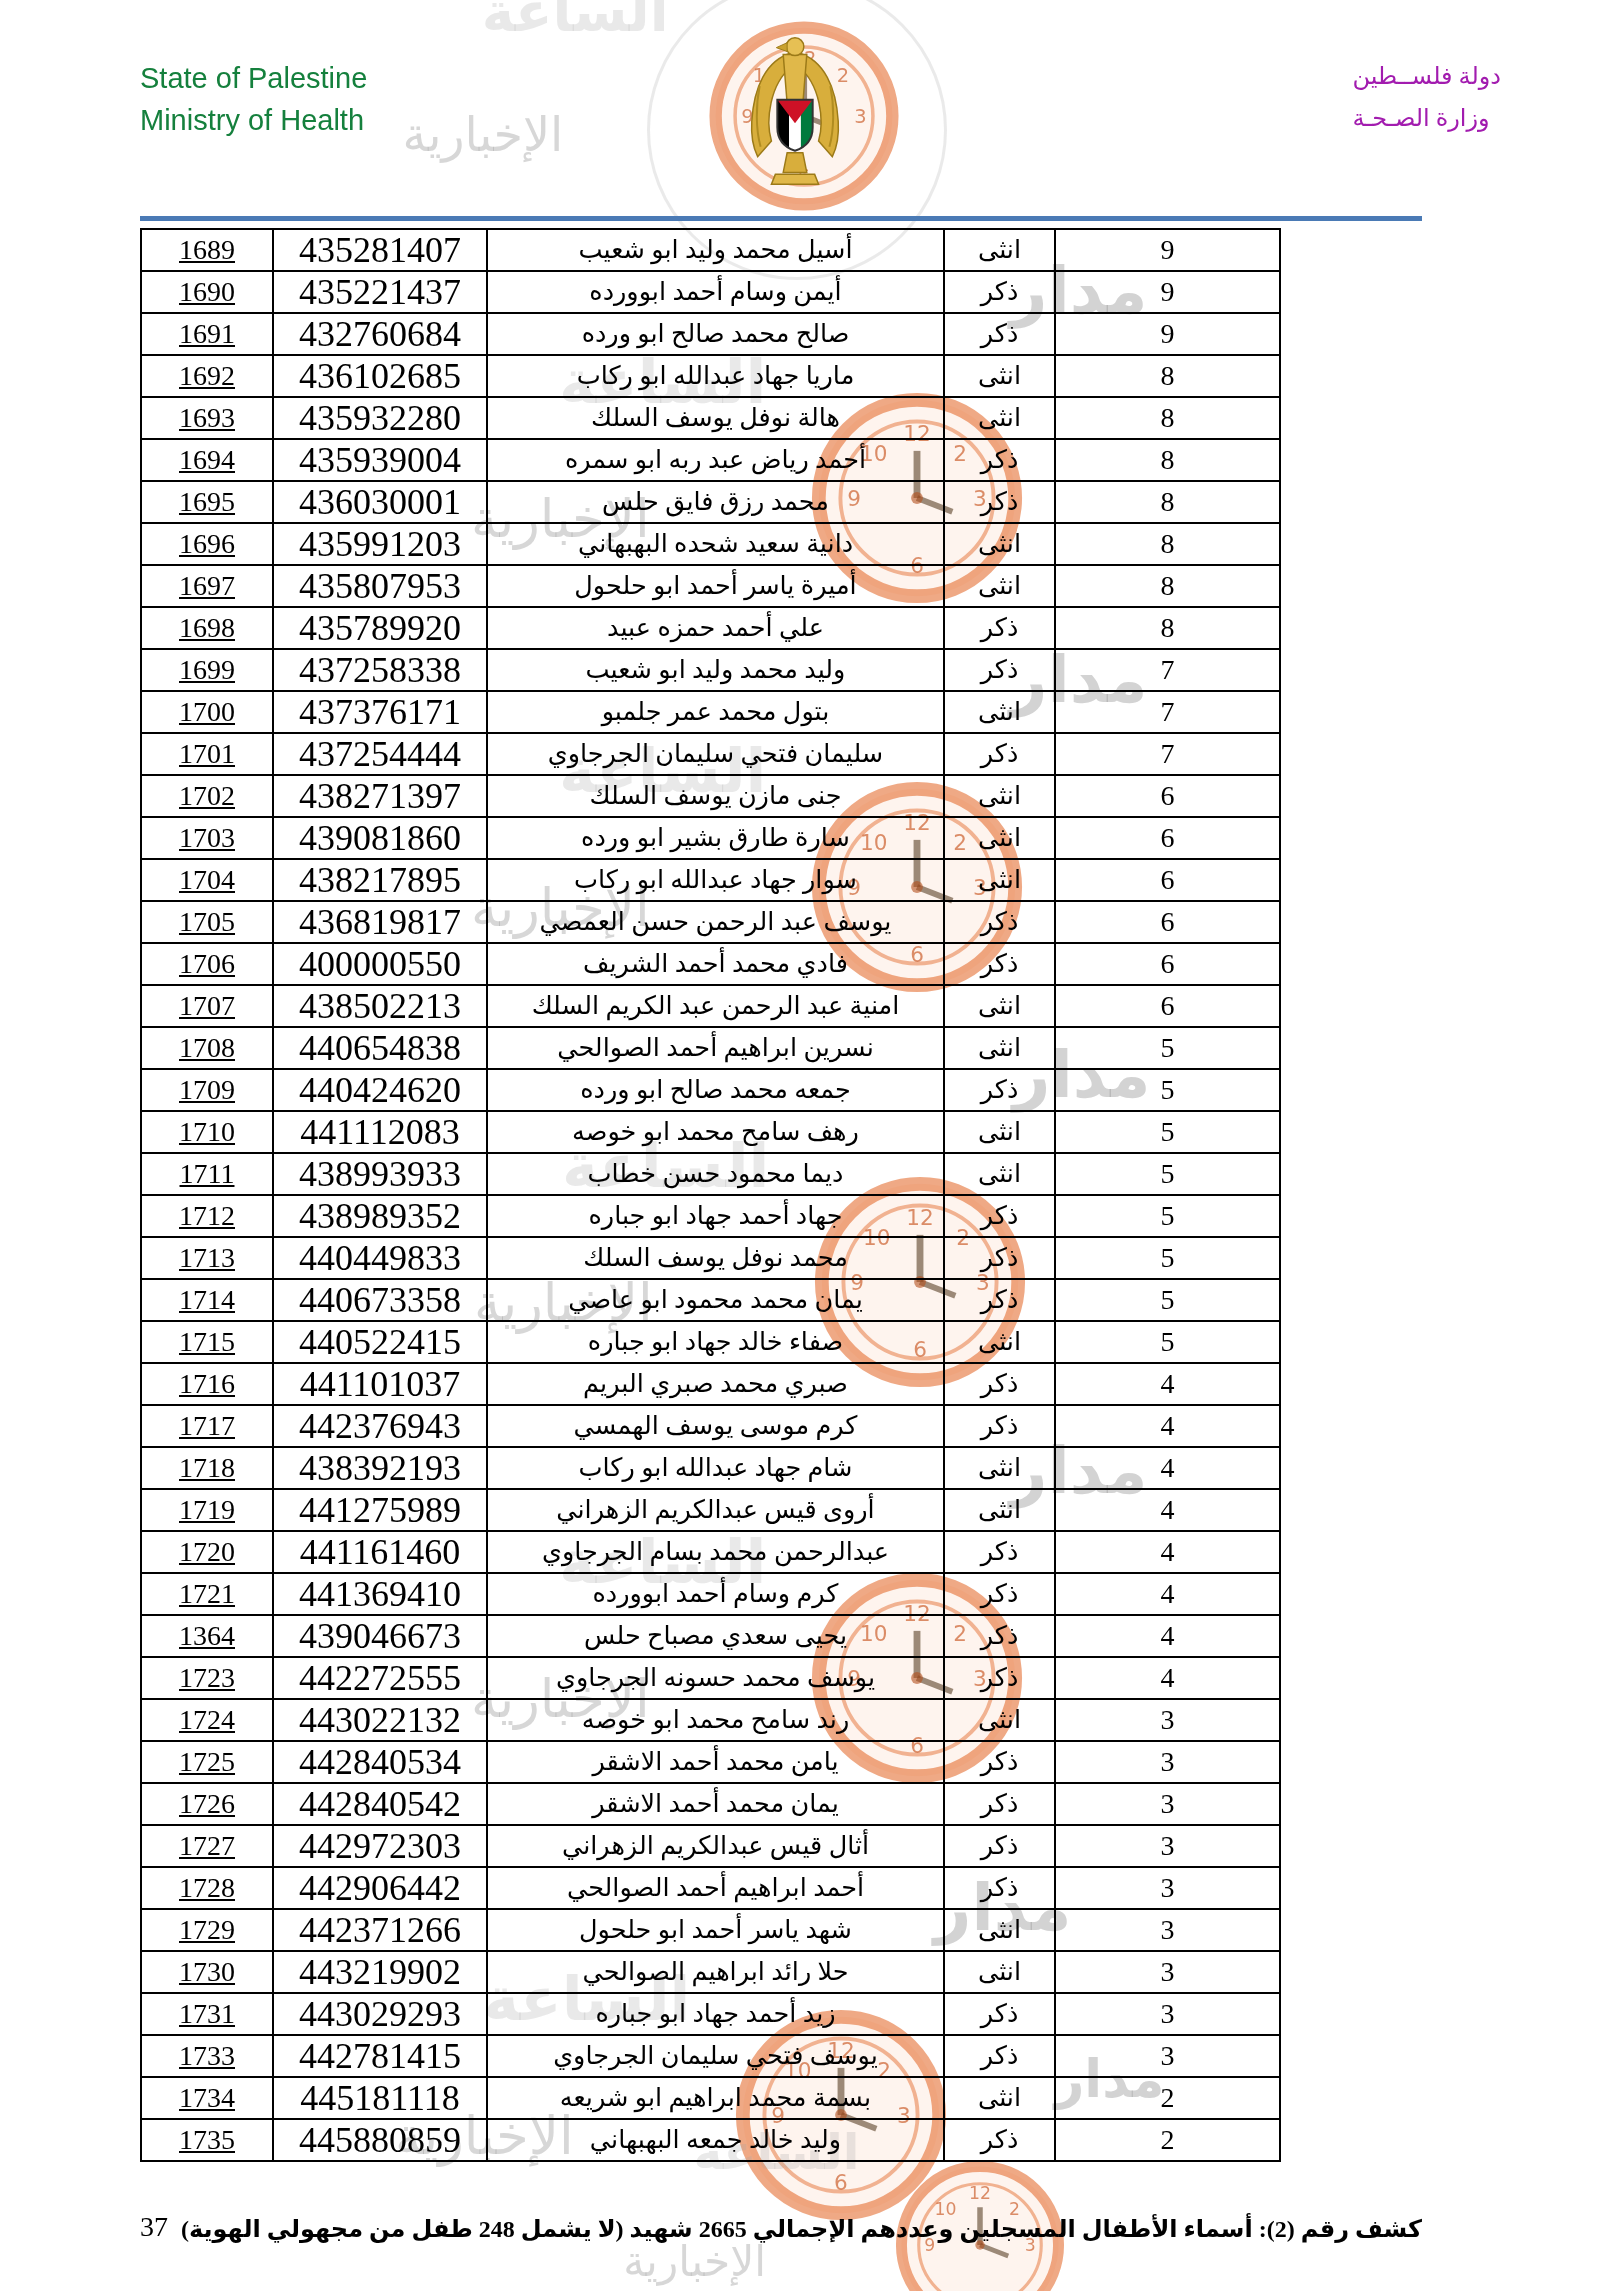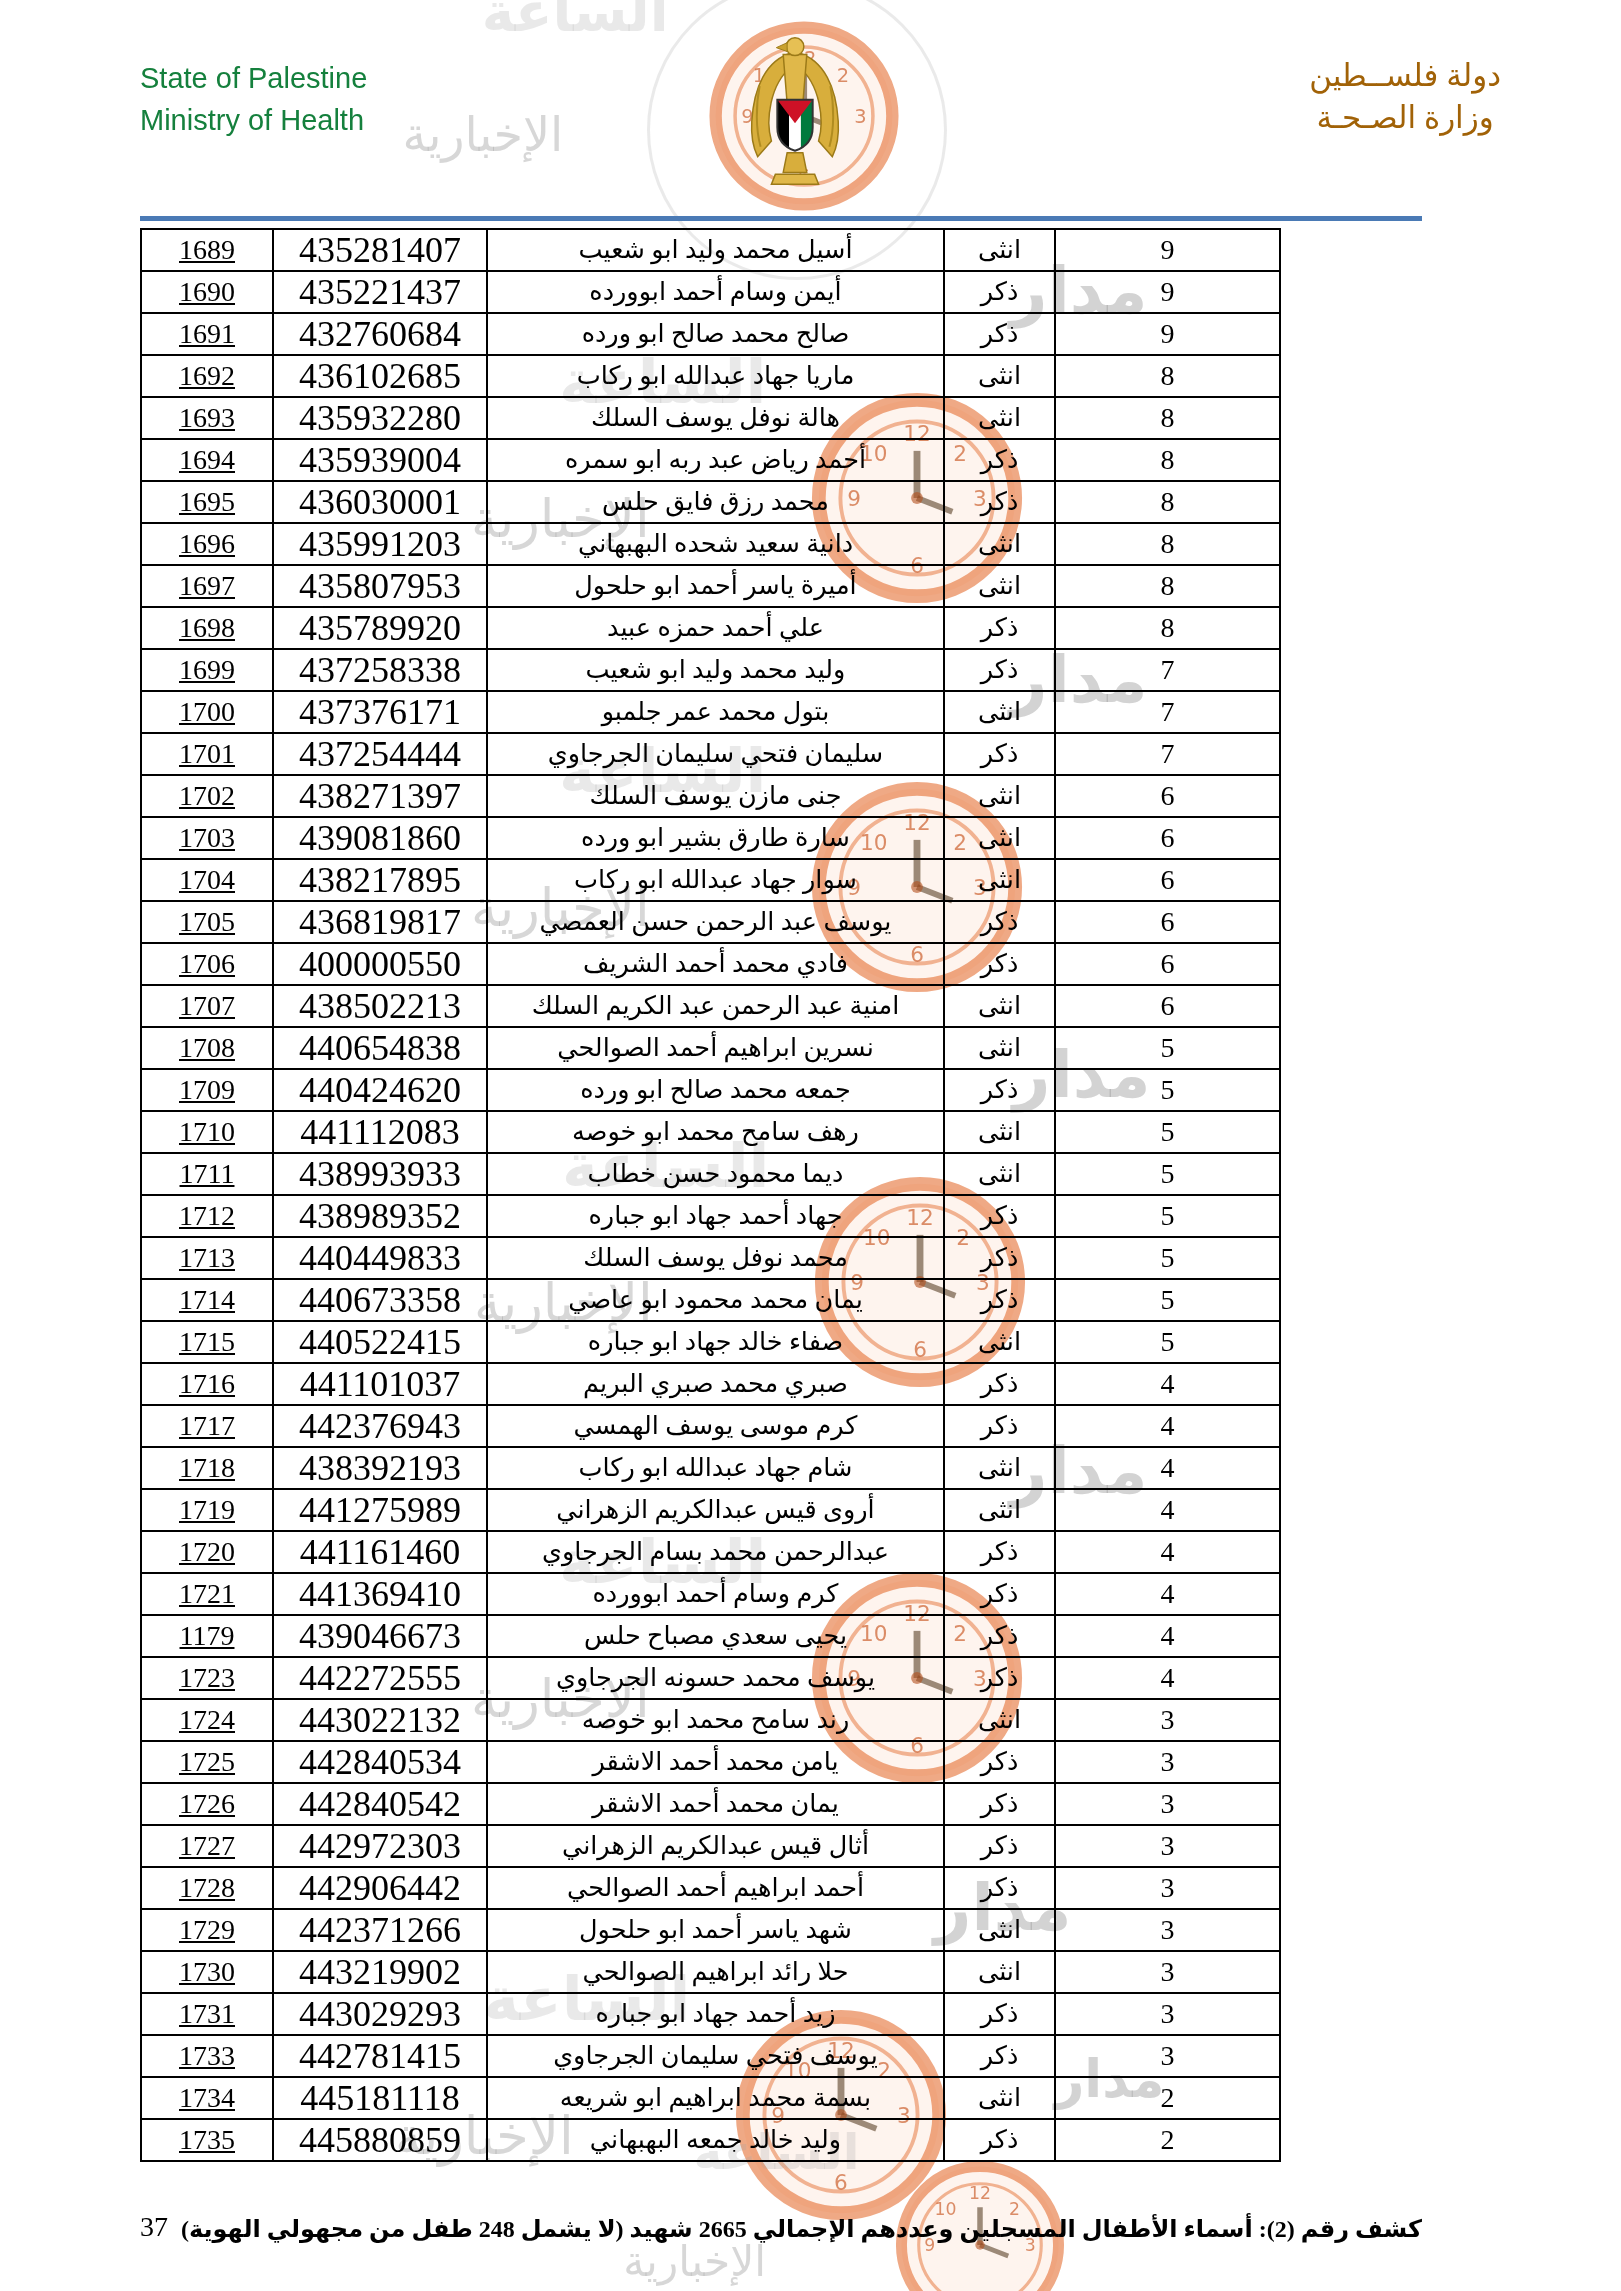--- a/index.html
+++ b/index.html
@@ -34,21 +34,21 @@
     border:3.9px solid rgba(185,185,185,0.30);border-radius:50%;
   }
   
   .hdr-left{
     position:absolute;left:140px;top:57px;z-index:1;
     font-family:"Liberation Sans",sans-serif;
     font-size:29px;line-height:42px;color:#15803d;
   }
   .hdr-right{
     position:absolute;right:120px;top:55px;z-index:1;
-    text-align:center;font-size:31px;line-height:42px;color:#a16207;
+    text-align:left;font-size:24px;line-height:42px;color:#a21caf;
   }
   .emblem{position:absolute;left:735px;top:27.4px;width:120px;height:167px;z-index:1;}
   .divider{
     position:absolute;left:140px;top:216px;width:1282px;height:4.9px;
     background:#4a7ab5;z-index:1;
   }
   
   table.martyrs{
     position:absolute;left:140px;top:228px;width:1139px;z-index:1;
     border-collapse:collapse;table-layout:fixed;
@@ -465,21 +465,21 @@
           <td class="col-age">4</td>
         </tr>
         <tr>
           <td class="col-serial">1721</td>
           <td class="col-id">441369410</td>
           <td class="col-name" dir="rtl">كرم وسام أحمد ابوورده</td>
           <td class="col-gender" dir="rtl">ذكر</td>
           <td class="col-age">4</td>
         </tr>
         <tr>
-          <td class="col-serial">1179</td>
+          <td class="col-serial">1364</td>
           <td class="col-id">439046673</td>
           <td class="col-name" dir="rtl">يحيى سعدي مصباح حلس</td>
           <td class="col-gender" dir="rtl">ذكر</td>
           <td class="col-age">4</td>
         </tr>
         <tr>
           <td class="col-serial">1723</td>
           <td class="col-id">442272555</td>
           <td class="col-name" dir="rtl">يوسف محمد حسونه الجرجاوي</td>
           <td class="col-gender" dir="rtl">ذكر</td>

